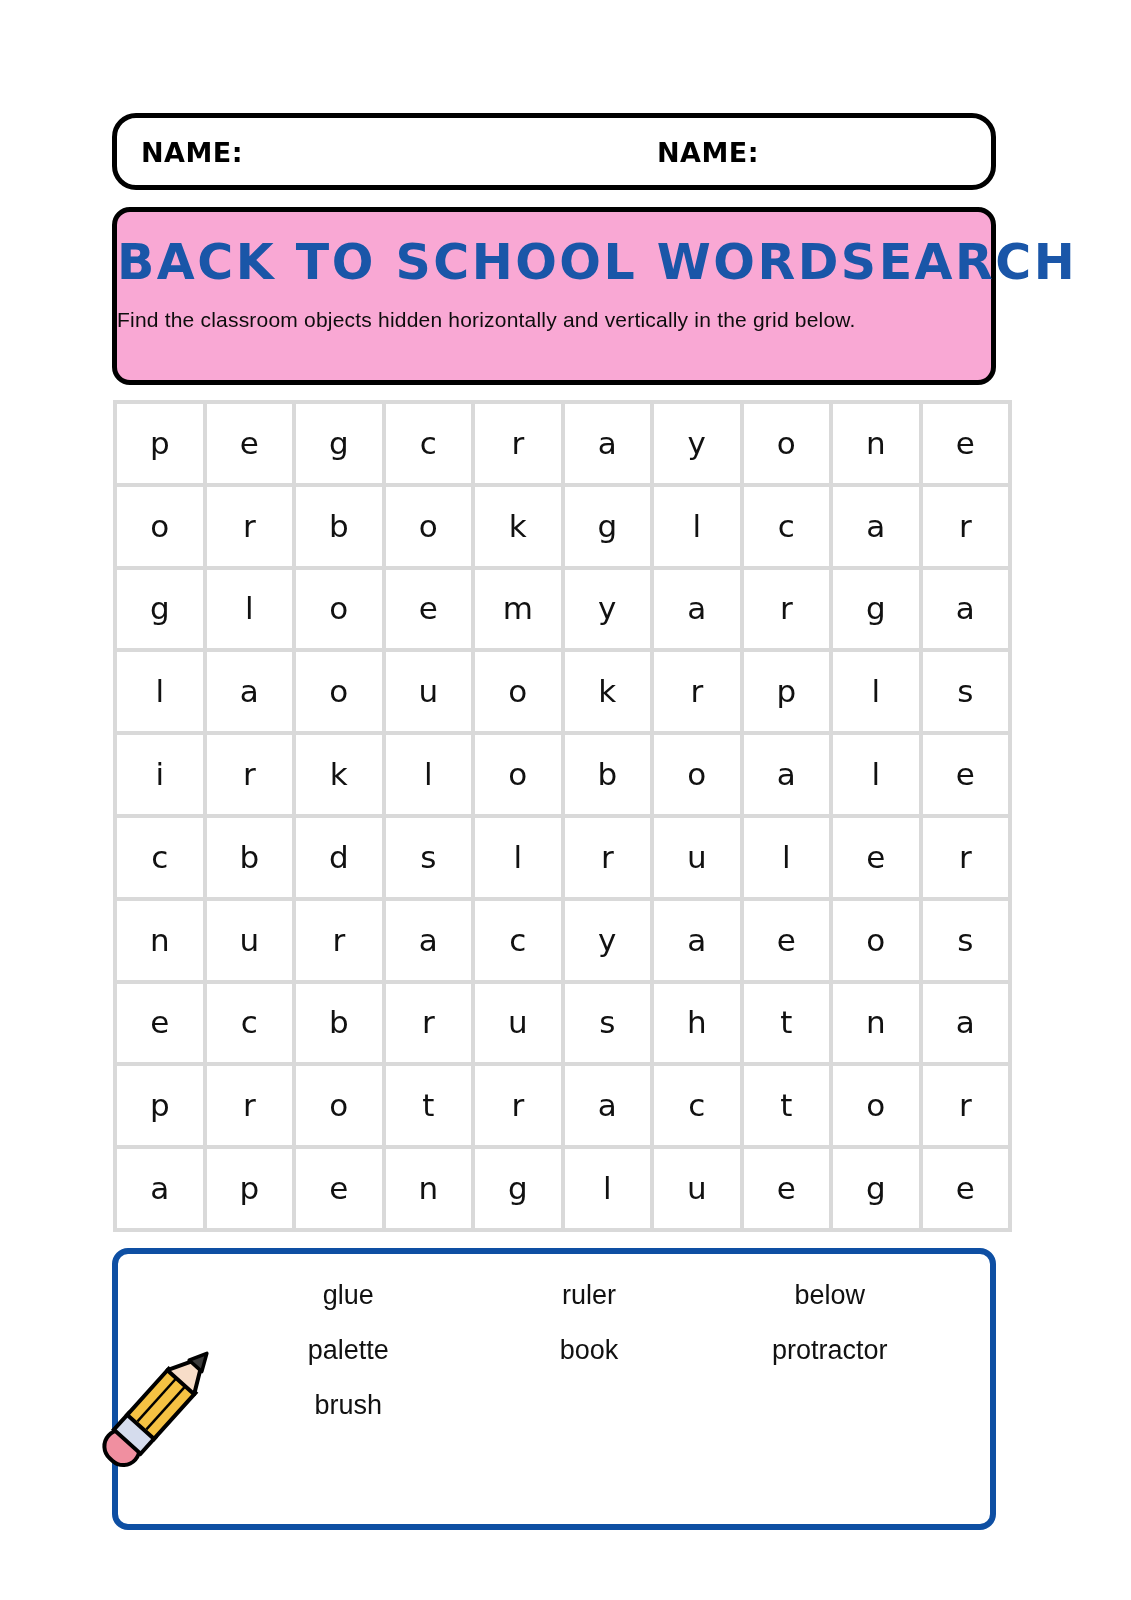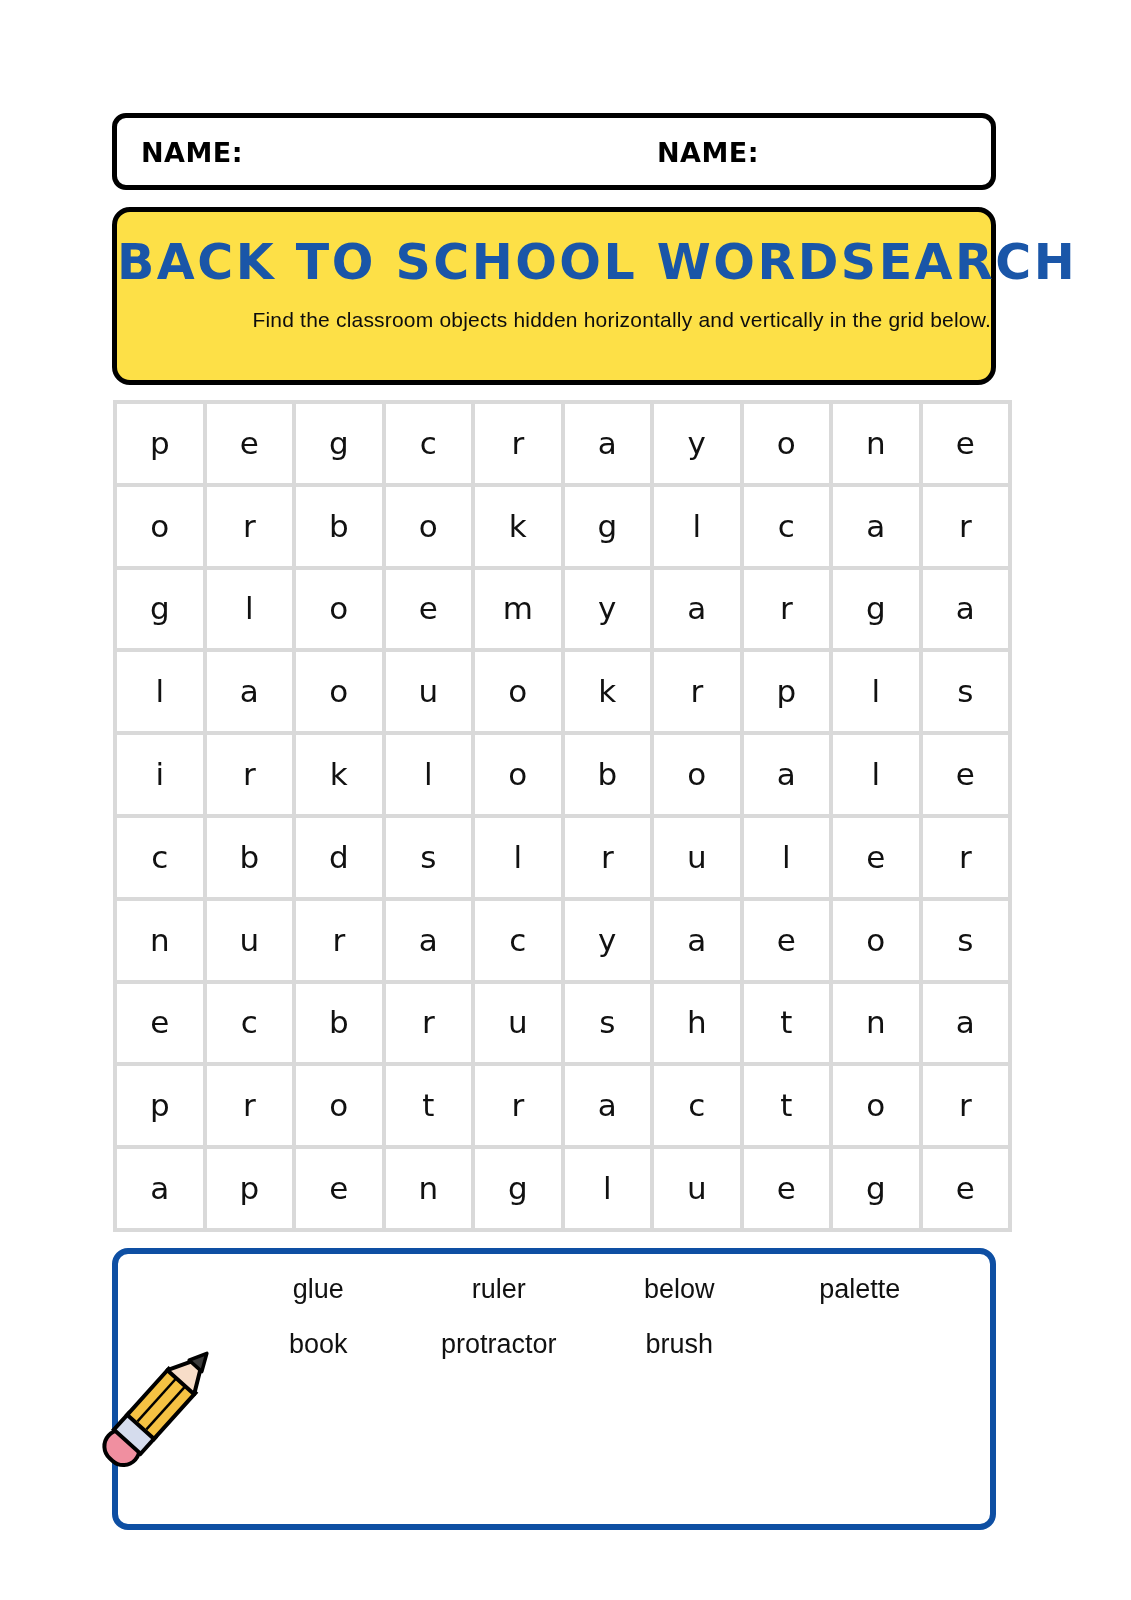--- a/index.html
+++ b/index.html
@@ -17,21 +17,21 @@
 
   
   #name-date-bar {
     position: absolute;
     left: 112px;
     top: 113px;
     width: 884px;
     height: 77px;
     box-sizing: border-box;
     border: 5px solid #000000;
-    border-radius: 14px;
+    border-radius: 24px;
     background: #ffffff;
   }
   .field-label {
     position: absolute;
     top: 50%;
     transform: translateY(-50%);
     font-family: "DejaVu Sans", sans-serif;
     font-weight: 700;
     font-size: 27px;
     letter-spacing: 0.5px;
@@ -44,41 +44,41 @@
   
   #title-card {
     position: absolute;
     left: 112px;
     top: 207px;
     width: 884px;
     height: 178px;
     box-sizing: border-box;
     border: 5px solid #000000;
     border-radius: 18px;
-    background: #fde047;
+    background: #f9a8d4;
   }
   #worksheet-title {
     position: absolute;
     left: 0;
     right: 0;
     top: 22px;
     text-align: center;
     font-family: "DejaVu Sans", sans-serif;
     font-weight: 700;
     font-size: 49px;
     letter-spacing: 2.5px;
     color: #1a56a8;
     white-space: nowrap;
   }
   #worksheet-subtitle {
     position: absolute;
     left: 0;
     right: 0;
     top: 96px;
-    text-align: right;
+    text-align: left;
     font-family: "Liberation Sans", sans-serif;
     font-size: 21px;
     letter-spacing: 0.2px;
     color: #0d0d0d;
     white-space: nowrap;
   }
 
   
   #letter-grid {
     position: absolute;
@@ -114,23 +114,23 @@
     height: 282px;
     box-sizing: border-box;
     border: 6px solid #0e4fa3;
     border-radius: 16px;
     background: #ffffff;
   }
   #word-columns {
     position: absolute;
     left: 110px;
     right: 40px;
-    top: 20px;
+    top: 26px;
     display: grid;
-    grid-template-columns: repeat(4, 1fr);
+    grid-template-columns: repeat(3, 1fr);
     row-gap: 24px;
   }
   .word-item {
     text-align: center;
     font-family: "Liberation Sans", sans-serif;
     font-size: 27px;
     color: #111111;
     white-space: nowrap;
   }
 

